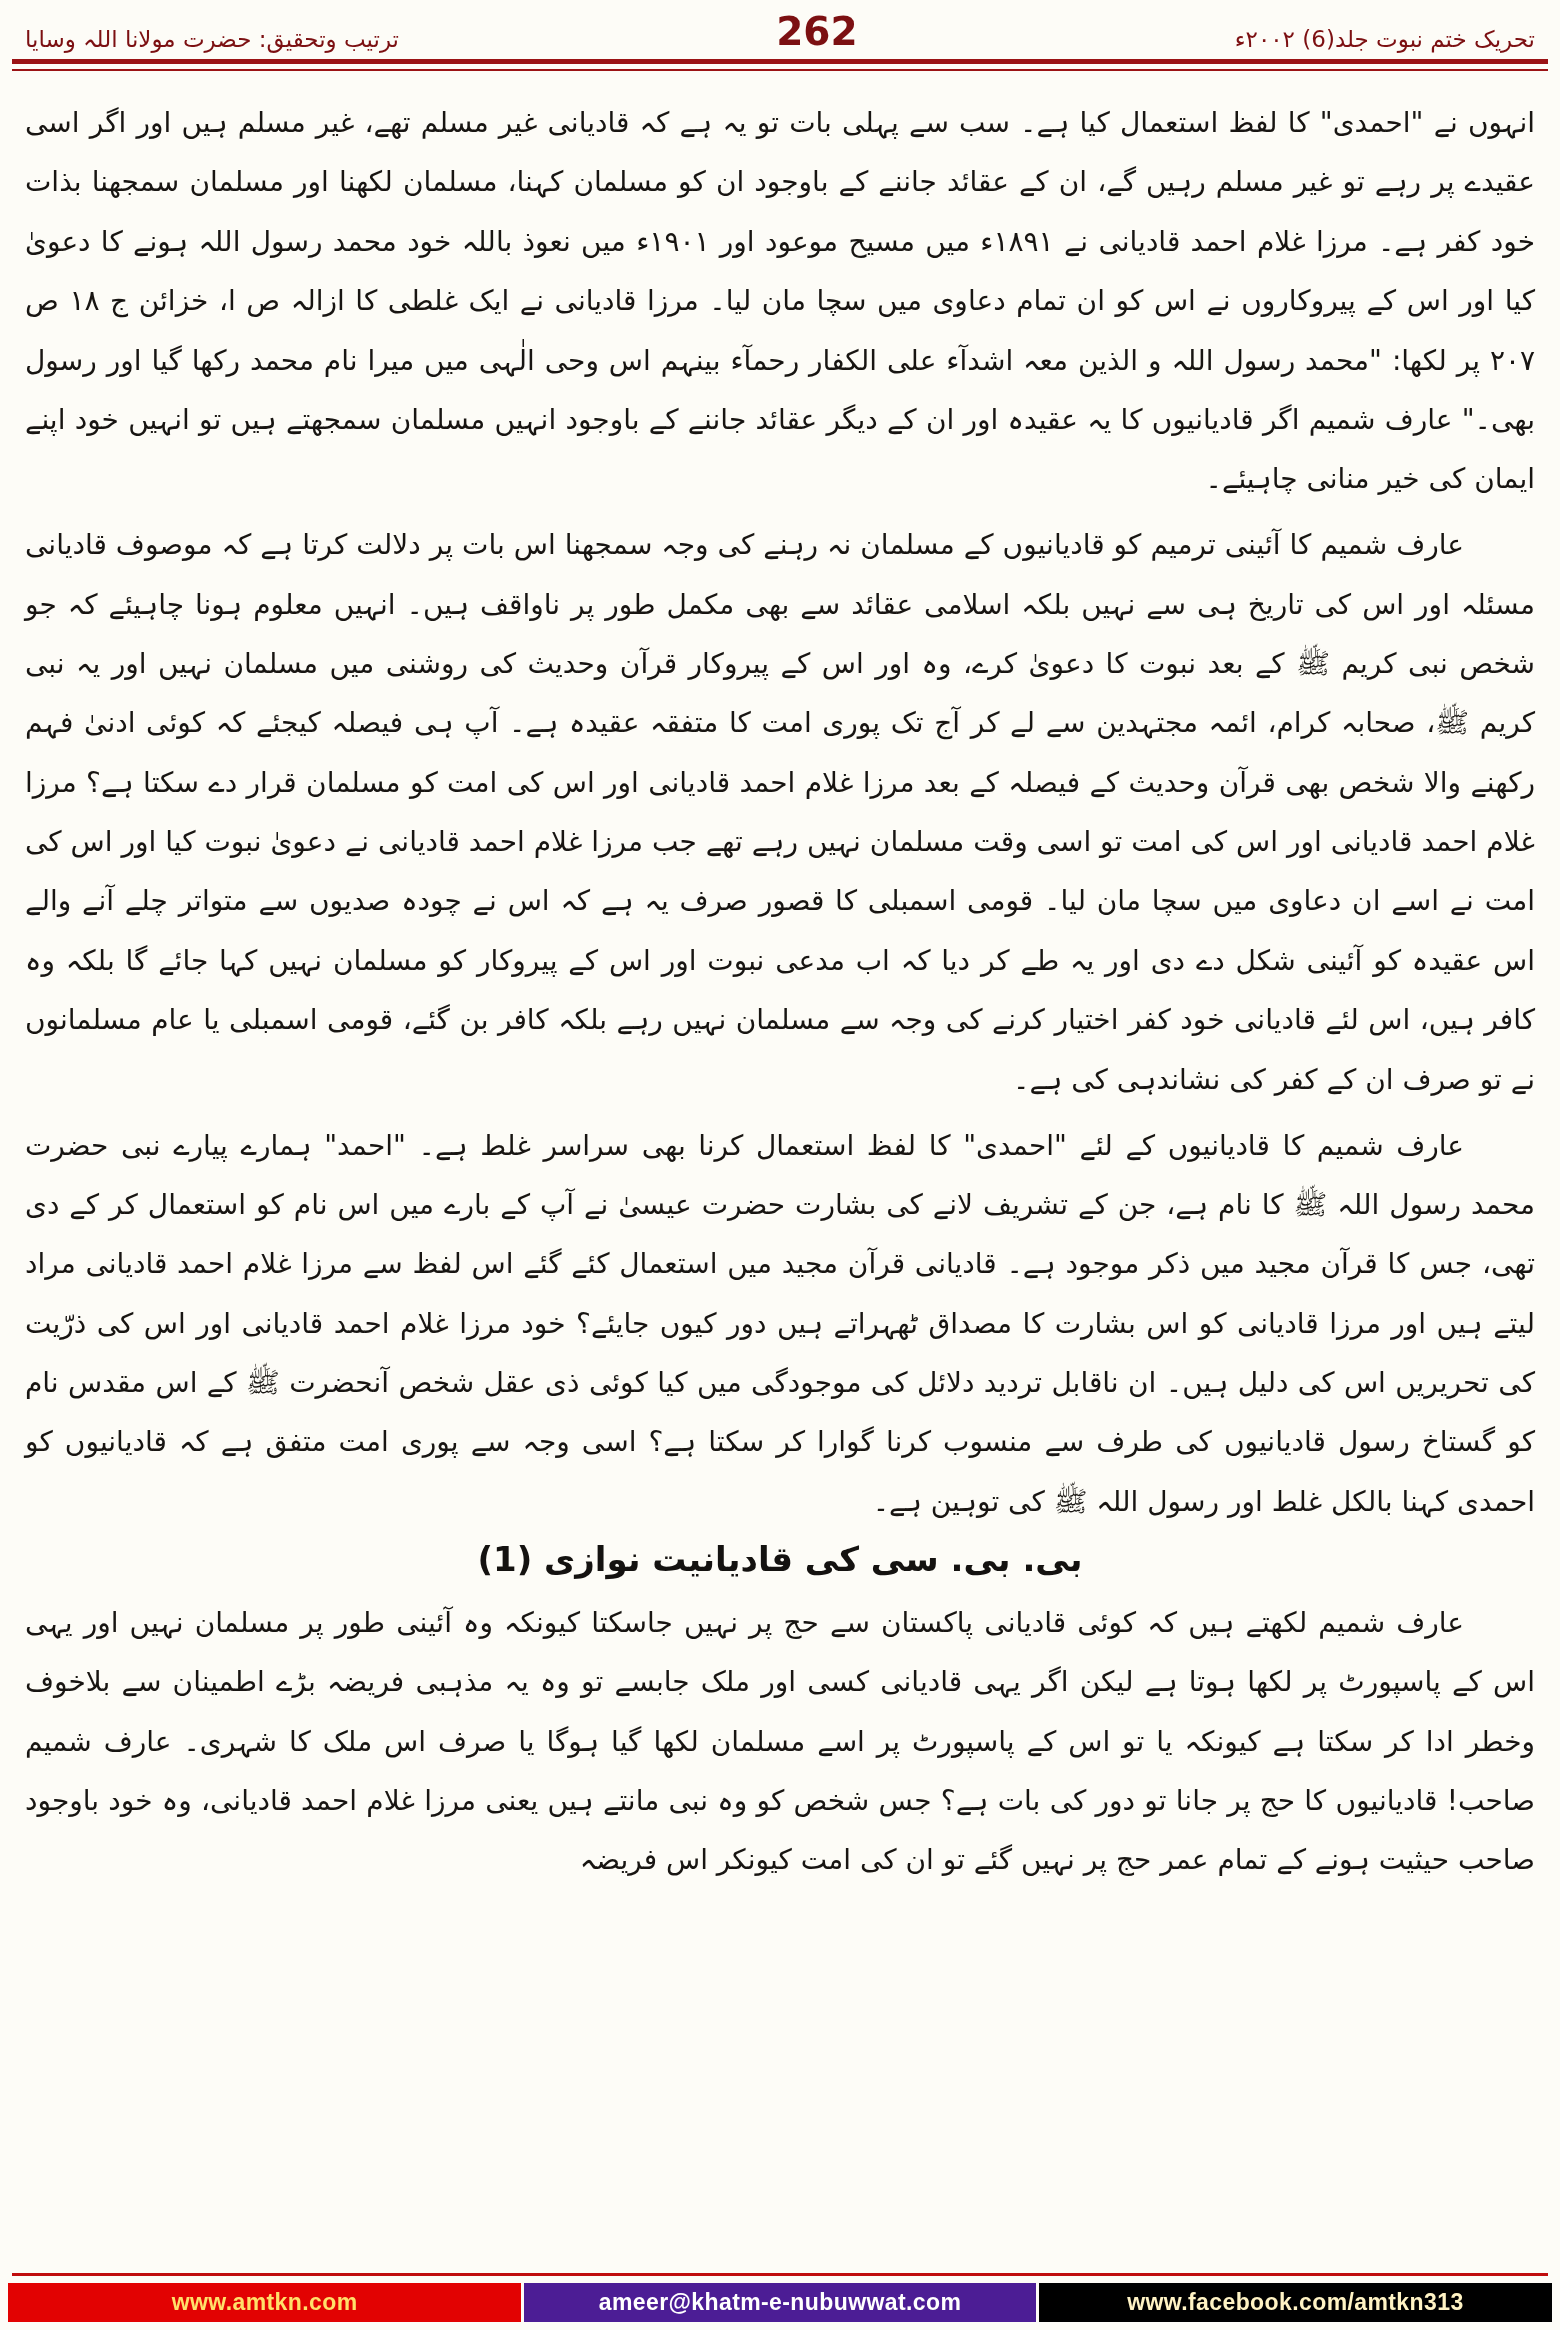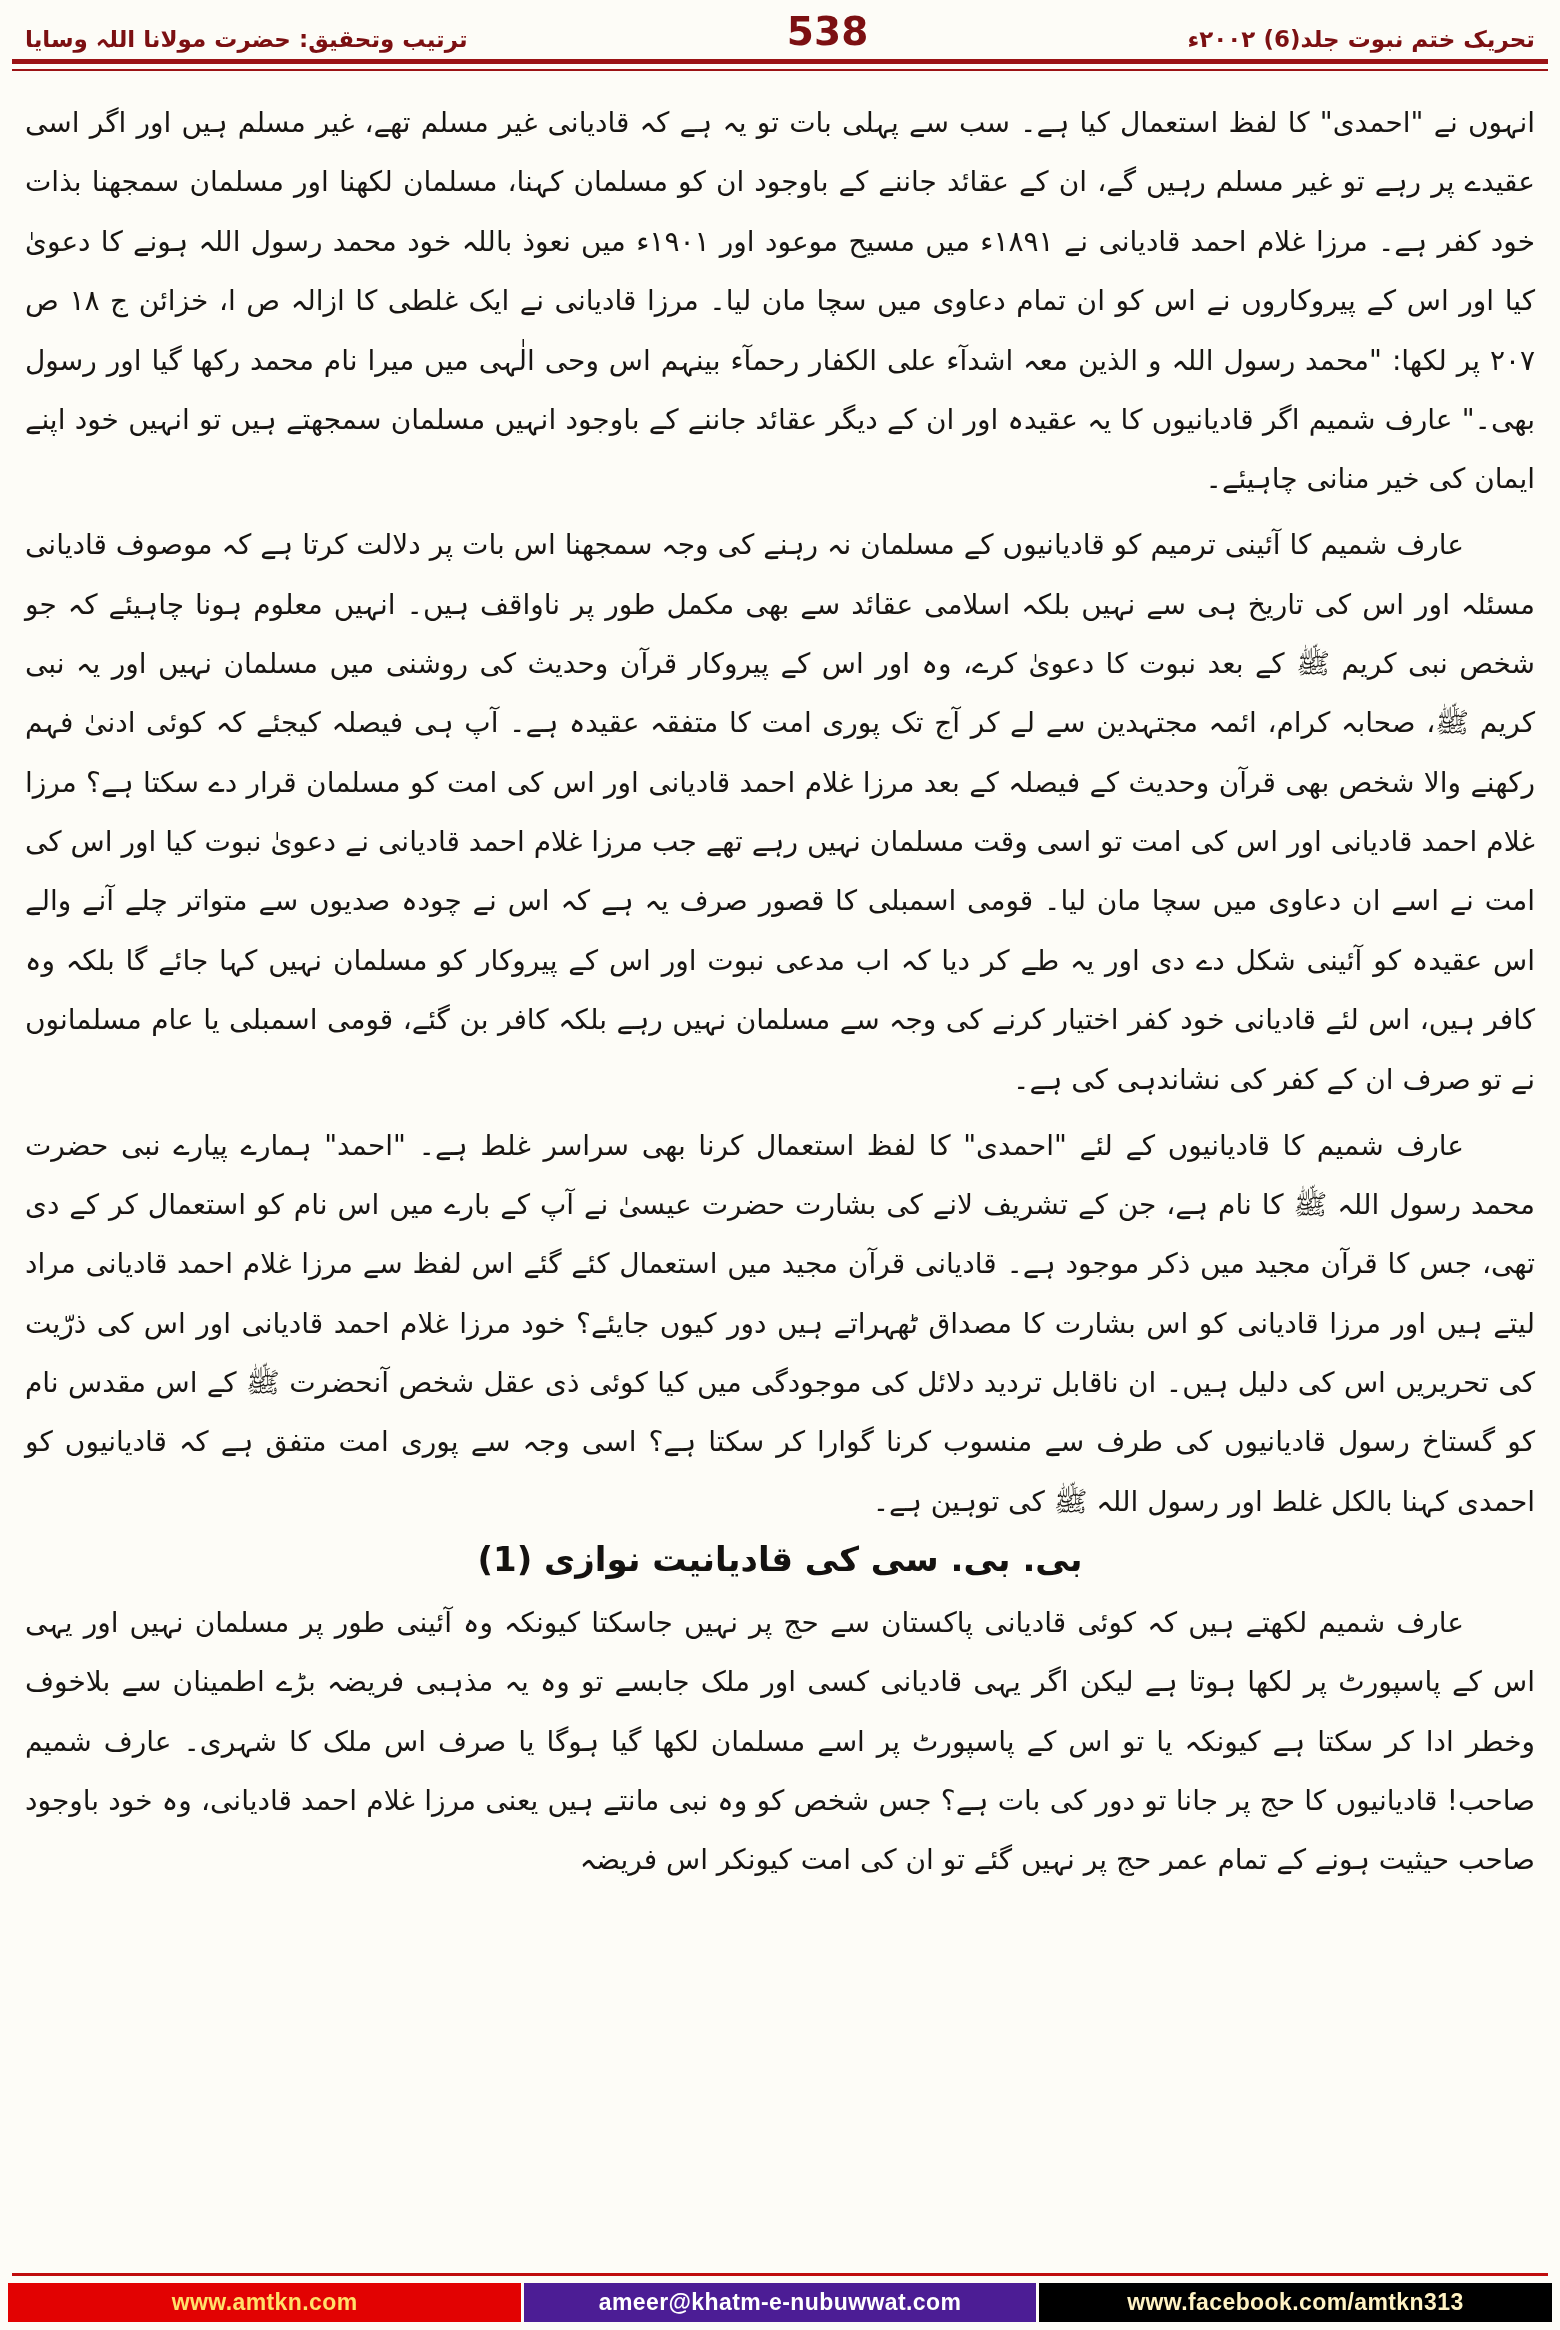--- a/index.html
+++ b/index.html
@@ -17,21 +17,21 @@
   }
   
   .header {
     direction: rtl;
     display: flex;
     align-items: flex-end;
     justify-content: space-between;
     padding: 11.8px 25px 3.4px 25px;
     color: #7c1012;
   }
-  .header-side { font-size: 23px; font-weight: bold; }
+  .header-side { font-size: 23px; font-weight: normal; }
   .page-number { font-size: 39px; font-weight: bold; line-height: 1; padding-bottom: 1.7px; }
   .header-rule {
     margin: 3.4px 11.8px 0 11.8px;
     height: 11.8px;
     border-top: 5.9px solid #9b1315;
     border-bottom: 2.5px solid #9b1315;
   }
   
   .content {
     flex: 1;
@@ -85,21 +85,21 @@
   .footer-seg.maroon { background: #4c1d95; color: #ffffff; }
   .footer-seg.red2 { background: #000000; color: #fff3c4; }
 </style>
 </head>
 <body>
 
 <div class="page">
 
   <div class="header">
     <div class="header-side">تحریک ختم نبوت جلد(6) ۲۰۰۲ء</div>
-    <div class="page-number">538</div>
+    <div class="page-number">262</div>
     <div class="header-side">ترتیب وتحقیق: حضرت مولانا اللہ وسایا</div>
   </div>
   <div class="header-rule"></div>
 
   <div class="content">
     <p class="para no-indent">انہوں نے "احمدی" کا لفظ استعمال کیا ہے۔ سب سے پہلی بات تو یہ ہے کہ قادیانی غیر مسلم تھے، غیر مسلم ہیں اور اگر اسی عقیدے پر رہے تو غیر مسلم رہیں گے، ان کے عقائد جاننے کے باوجود ان کو مسلمان کہنا، مسلمان لکھنا اور مسلمان سمجھنا بذات خود کفر ہے۔ مرزا غلام احمد قادیانی نے ۱۸۹۱ء میں مسیح موعود اور ۱۹۰۱ء میں نعوذ باللہ خود محمد رسول اللہ ہونے کا دعویٰ کیا اور اس کے پیروکاروں نے اس کو ان تمام دعاوی میں سچا مان لیا۔ مرزا قادیانی نے ایک غلطی کا ازالہ ص ا، خزائن ج ۱۸ ص ۲۰۷ پر لکھا: "محمد رسول اللہ و الذین معہ اشدآء علی الکفار رحمآء بینہم اس وحی الٰہی میں میرا نام محمد رکھا گیا اور رسول بھی۔" عارف شمیم اگر قادیانیوں کا یہ عقیدہ اور ان کے دیگر عقائد جاننے کے باوجود انہیں مسلمان سمجھتے ہیں تو انہیں خود اپنے ایمان کی خیر منانی چاہیئے۔</p>
     <p class="para">عارف شمیم کا آئینی ترمیم کو قادیانیوں کے مسلمان نہ رہنے کی وجہ سمجھنا اس بات پر دلالت کرتا ہے کہ موصوف قادیانی مسئلہ اور اس کی تاریخ ہی سے نہیں بلکہ اسلامی عقائد سے بھی مکمل طور پر ناواقف ہیں۔ انہیں معلوم ہونا چاہیئے کہ جو شخص نبی کریم ﷺ کے بعد نبوت کا دعویٰ کرے، وہ اور اس کے پیروکار قرآن وحدیث کی روشنی میں مسلمان نہیں اور یہ نبی کریم ﷺ، صحابہ کرام، ائمہ مجتہدین سے لے کر آج تک پوری امت کا متفقہ عقیدہ ہے۔ آپ ہی فیصلہ کیجئے کہ کوئی ادنیٰ فہم رکھنے والا شخص بھی قرآن وحدیث کے فیصلہ کے بعد مرزا غلام احمد قادیانی اور اس کی امت کو مسلمان قرار دے سکتا ہے؟ مرزا غلام احمد قادیانی اور اس کی امت تو اسی وقت مسلمان نہیں رہے تھے جب مرزا غلام احمد قادیانی نے دعویٰ نبوت کیا اور اس کی امت نے اسے ان دعاوی میں سچا مان لیا۔ قومی اسمبلی کا قصور صرف یہ ہے کہ اس نے چودہ صدیوں سے متواتر چلے آنے والے اس عقیدہ کو آئینی شکل دے دی اور یہ طے کر دیا کہ اب مدعی نبوت اور اس کے پیروکار کو مسلمان نہیں کہا جائے گا بلکہ وہ کافر ہیں، اس لئے قادیانی خود کفر اختیار کرنے کی وجہ سے مسلمان نہیں رہے بلکہ کافر بن گئے، قومی اسمبلی یا عام مسلمانوں نے تو صرف ان کے کفر کی نشاندہی کی ہے۔</p>
     <p class="para">عارف شمیم کا قادیانیوں کے لئے "احمدی" کا لفظ استعمال کرنا بھی سراسر غلط ہے۔ "احمد" ہمارے پیارے نبی حضرت محمد رسول اللہ ﷺ کا نام ہے، جن کے تشریف لانے کی بشارت حضرت عیسیٰ نے آپ کے بارے میں اس نام کو استعمال کر کے دی تھی، جس کا قرآن مجید میں ذکر موجود ہے۔ قادیانی قرآن مجید میں استعمال کئے گئے اس لفظ سے مرزا غلام احمد قادیانی مراد لیتے ہیں اور مرزا قادیانی کو اس بشارت کا مصداق ٹھہراتے ہیں دور کیوں جایئے؟ خود مرزا غلام احمد قادیانی اور اس کی ذرّیت کی تحریریں اس کی دلیل ہیں۔ ان ناقابل تردید دلائل کی موجودگی میں کیا کوئی ذی عقل شخص آنحضرت ﷺ کے اس مقدس نام کو گستاخ رسول قادیانیوں کی طرف سے منسوب کرنا گوارا کر سکتا ہے؟ اسی وجہ سے پوری امت متفق ہے کہ قادیانیوں کو احمدی کہنا بالکل غلط اور رسول اللہ ﷺ کی توہین ہے۔</p>
     <h2 class="section-heading">بی. بی. سی کی قادیانیت نوازی (1)</h2>
     <p class="para">عارف شمیم لکھتے ہیں کہ کوئی قادیانی پاکستان سے حج پر نہیں جاسکتا کیونکہ وہ آئینی طور پر مسلمان نہیں اور یہی اس کے پاسپورٹ پر لکھا ہوتا ہے لیکن اگر یہی قادیانی کسی اور ملک جابسے تو وہ یہ مذہبی فریضہ بڑے اطمینان سے بلاخوف وخطر ادا کر سکتا ہے کیونکہ یا تو اس کے پاسپورٹ پر اسے مسلمان لکھا گیا ہوگا یا صرف اس ملک کا شہری۔ عارف شمیم صاحب! قادیانیوں کا حج پر جانا تو دور کی بات ہے؟ جس شخص کو وہ نبی مانتے ہیں یعنی مرزا غلام احمد قادیانی، وہ خود باوجود صاحب حیثیت ہونے کے تمام عمر حج پر نہیں گئے تو ان کی امت کیونکر اس فریضہ</p>

